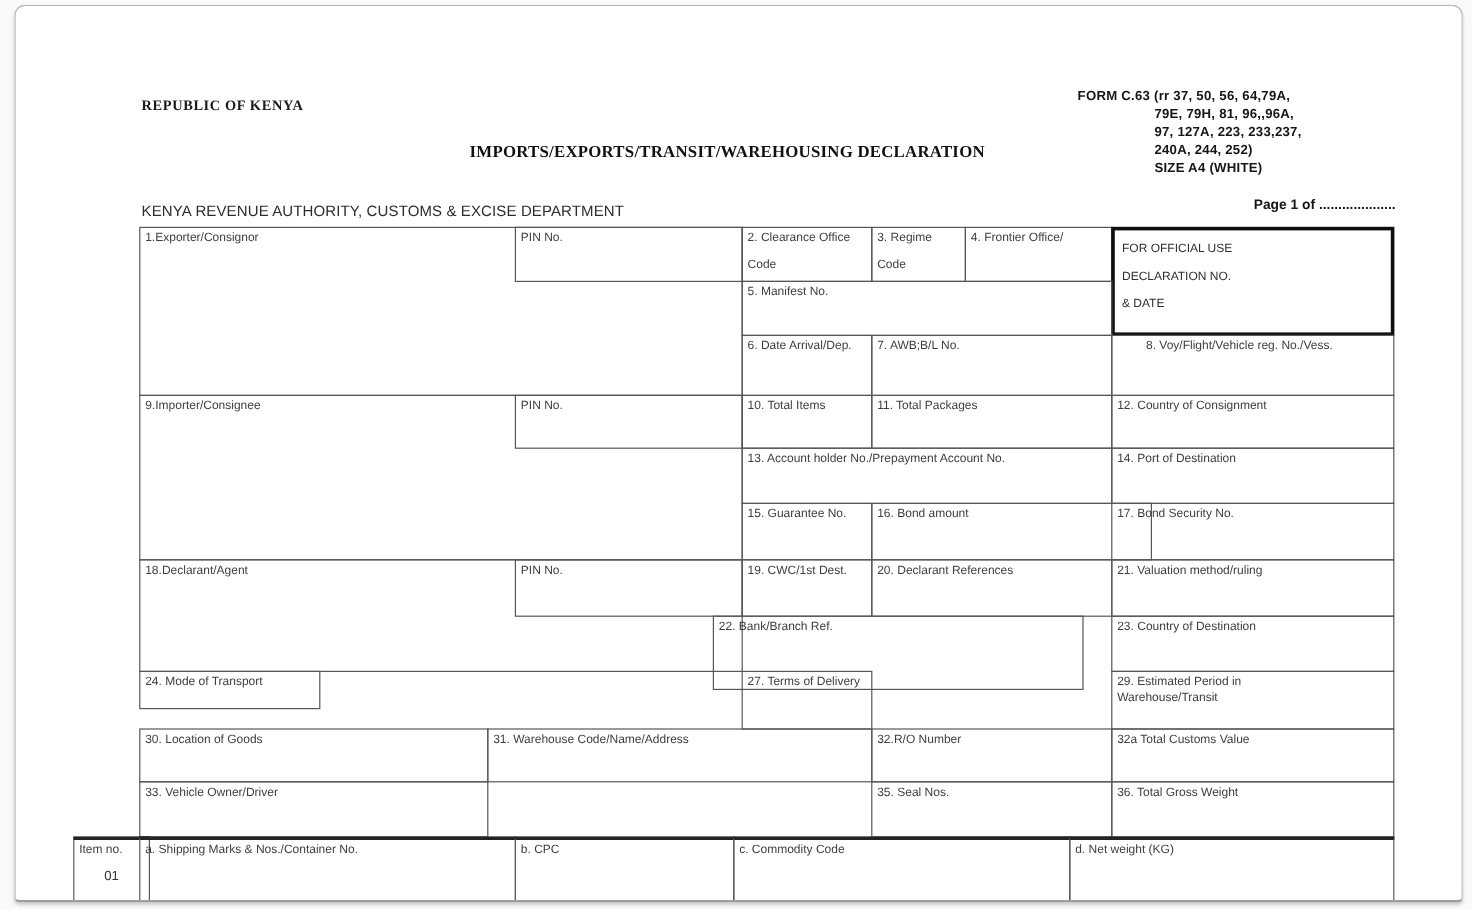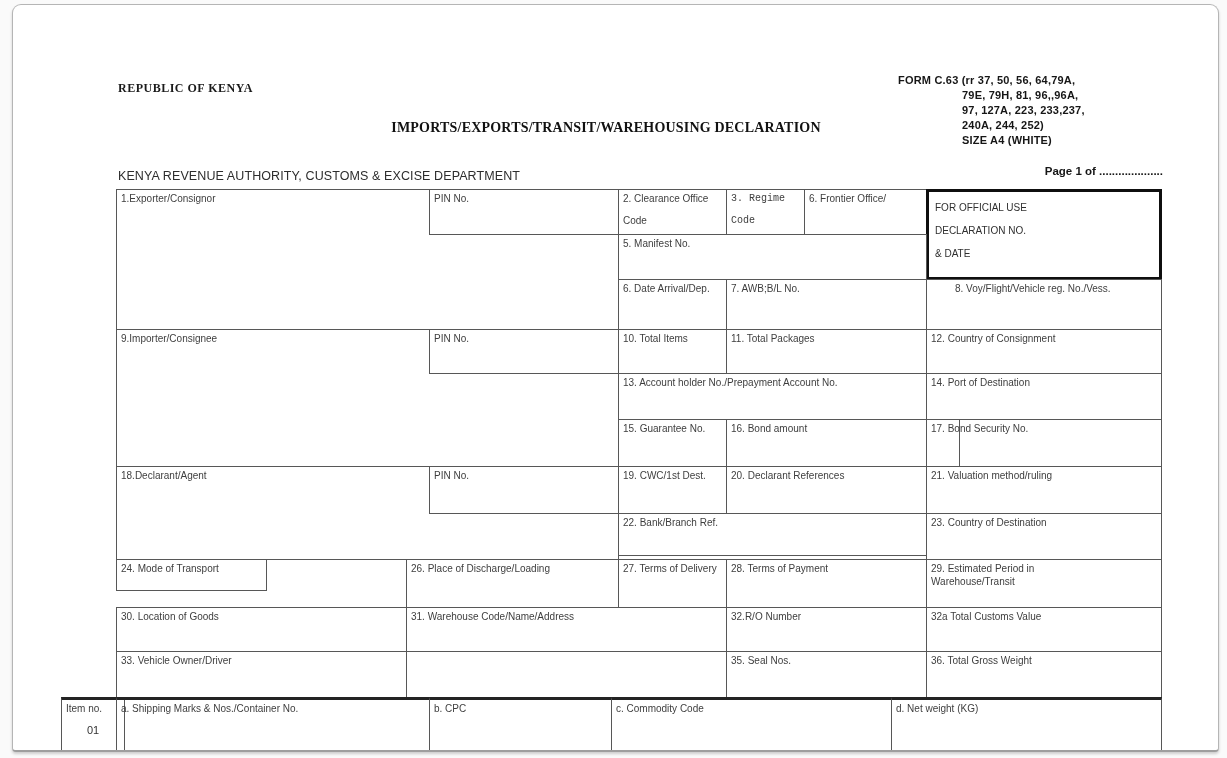--- a/index.html
+++ b/index.html
@@ -78,25 +78,25 @@
     <div class="form-title">IMPORTS/EXPORTS/TRANSIT/WAREHOUSING DECLARATION</div>
     <div class="page-of">Page 1 of ....................</div>
     <div class="dept">KENYA REVENUE AUTHORITY, CUSTOMS &amp; EXCISE DEPARTMENT</div>
 
     <div class="cell" style="left:115px;top:188px;width:503px;height:141px;">1.Exporter/Consignor</div>
     <div class="cell" style="left:428px;top:188px;width:190px;height:46px;">PIN No.</div>
     <div class="cell" style="left:617px;top:188px;width:109px;height:46px;">
       <span>2. Clearance Office</span>
       <span class="line2">Code</span>
     </div>
-    <div class="cell" style="left:725px;top:188px;width:79px;height:46px;font-family:Liberation Mono, monospace;">
+    <div class="cell" style="left:725px;top:188px;width:79px;height:46px;">
       <span>3. Regime</span>
       <span class="line2">Code</span>
     </div>
-    <div class="cell" style="left:803px;top:188px;width:123px;height:46px;">6. Frontier Office/</div>
+    <div class="cell" style="left:803px;top:188px;width:123px;height:46px;">4. Frontier Office/</div>
     <div class="cell official" style="left:925px;top:188px;width:236px;height:91px;">
       <span>FOR OFFICIAL USE</span>
       <span>DECLARATION NO.</span>
       <span>&amp; DATE</span>
     </div>
     <div class="cell" style="left:617px;top:233px;width:309px;height:46px;">5. Manifest No.</div>
     <div class="cell" style="left:617px;top:278px;width:109px;height:51px;">6. Date Arrival/Dep.</div>
     <div class="cell" style="left:725px;top:278px;width:201px;height:51px;">7. AWB;B/L No.</div>
     <div class="cell" style="left:925px;top:278px;width:236px;height:51px;padding-left:28px;">8. Voy/Flight/Vehicle reg. No./Vess.</div>
 
@@ -109,27 +109,25 @@
     <div class="cell" style="left:925px;top:372px;width:236px;height:47px;">14. Port of Destination</div>
     <div class="cell" style="left:617px;top:418px;width:109px;height:48px;">15. Guarantee No.</div>
     <div class="cell" style="left:725px;top:418px;width:234px;height:48px;">16. Bond amount</div>
     <div class="cell" style="left:925px;top:418px;width:236px;height:48px;">17. Bond Security No.</div>
 
     <div class="cell" style="left:115px;top:465px;width:503px;height:94px;">18.Declarant/Agent</div>
     <div class="cell" style="left:428px;top:465px;width:190px;height:48px;">PIN No.</div>
     <div class="cell" style="left:617px;top:465px;width:109px;height:48px;">19. CWC/1st Dest.</div>
     <div class="cell" style="left:725px;top:465px;width:201px;height:48px;">20. Declarant References</div>
     <div class="cell" style="left:925px;top:465px;width:236px;height:48px;">21. Valuation method/ruling</div>
-    <div class="cell" style="left:617px;top:512px;width:309px;height:43px;">22. Bank/Branch Ref.</div>
+    <div class="cell" style="left:593px;top:512px;width:309px;height:62px;">22. Bank/Branch Ref.</div>
     <div class="cell" style="left:925px;top:512px;width:236px;height:47px;">23. Country of Destination</div>
 
     <div class="cell" style="left:115px;top:558px;width:151px;height:32px;">24. Mode of Transport</div>
-    <div class="cell" style="left:405px;top:558px;width:213px;height:49px;">26. Place of Discharge/Loading</div>
     <div class="cell" style="left:617px;top:558px;width:109px;height:49px;">27. Terms of Delivery</div>
-    <div class="cell" style="left:725px;top:558px;width:201px;height:49px;">28. Terms of Payment</div>
     <div class="cell" style="left:925px;top:558px;width:236px;height:49px;">
       <span>29. Estimated Period in</span>
       <span>Warehouse/Transit</span>
     </div>
 
     <div class="cell" style="left:115px;top:606px;width:291px;height:45px;">30. Location of Goods</div>
     <div class="cell" style="left:405px;top:606px;width:321px;height:45px;">31. Warehouse Code/Name/Address</div>
     <div class="cell" style="left:725px;top:606px;width:201px;height:45px;">32.R/O Number</div>
     <div class="cell" style="left:925px;top:606px;width:236px;height:45px;">32a Total Customs Value</div>
 

